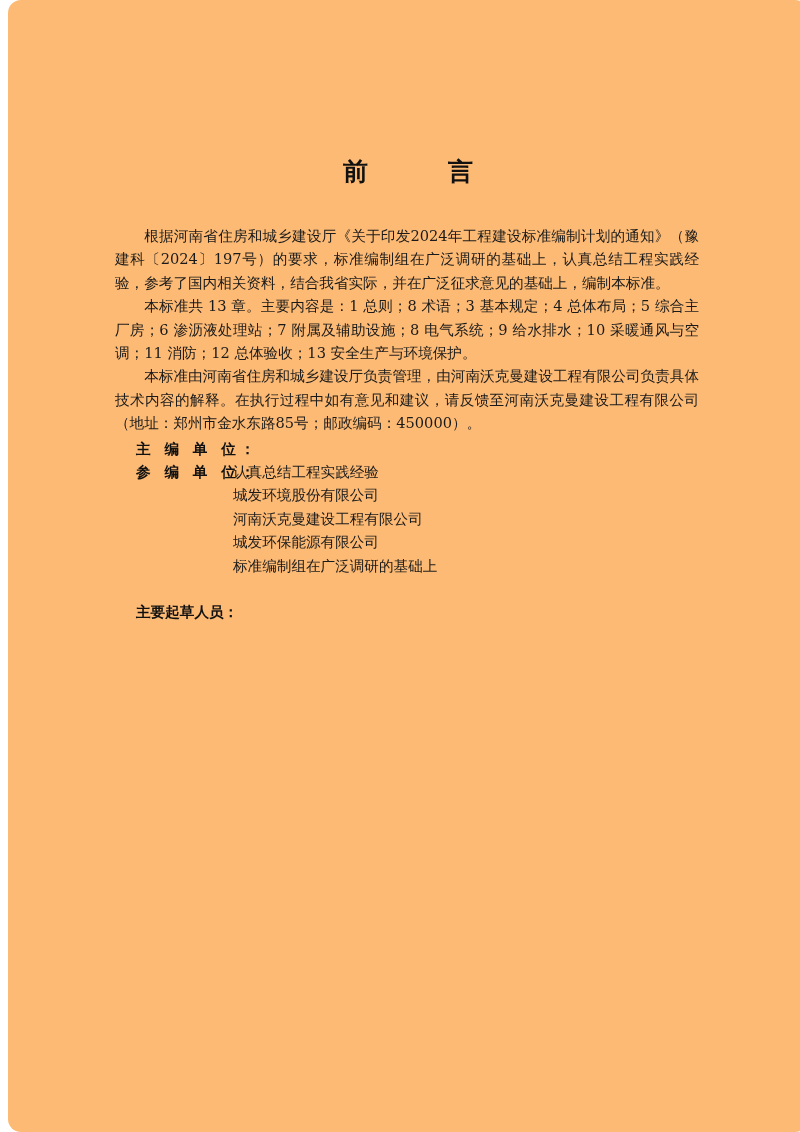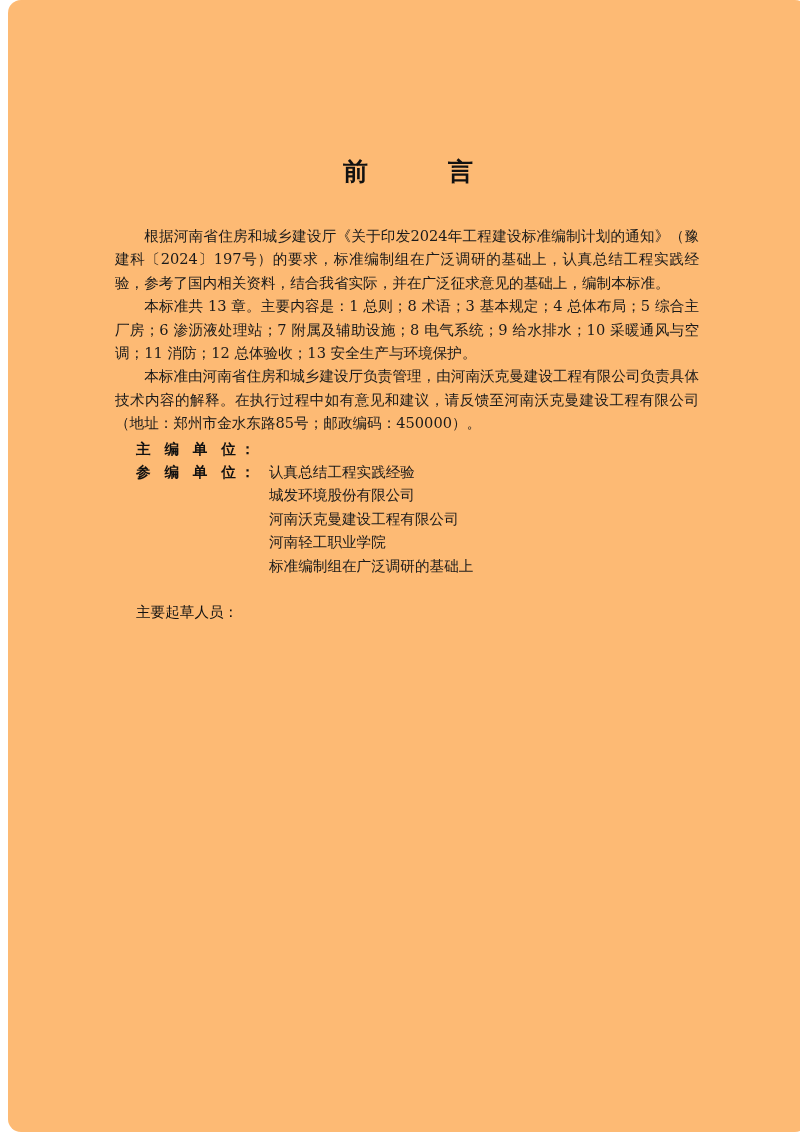--- a/index.html
+++ b/index.html
@@ -65,21 +65,20 @@
 
   
   .units {
     margin-top: 2px;
   }
   .unit-row {
     display: flex;
     align-items: flex-start;
     font-size: 14.6px;
     line-height: 23.4px;
-    gap: 36px;
   }
   .unit-label {
     flex: 0 0 auto;
     width: 116px;
     padding-left: 21px;
     box-sizing: border-box;
     font-family: "DejaVu Sans", "Liberation Sans", sans-serif;
     font-weight: bold;
     font-size: 14.6px;
     letter-spacing: 0.30em;
@@ -98,21 +97,21 @@
     white-space: nowrap;
   }
 
   
   .footer-labels {
     margin-top: 23px;
   }
   .footer-label {
     padding-left: 21px;
     font-family: "DejaVu Sans", "Liberation Sans", sans-serif;
-    font-weight: normal;
+    font-weight: bold;
     font-size: 14.6px;
     line-height: 23.4px;
     color: #111111;
     white-space: nowrap;
   }
 </style>
 </head>
 <body>
 
 <div class="page">
@@ -132,21 +131,21 @@
       <div class="unit-row">
         <div class="unit-label">主 编 单 位：</div>
       </div>
 
       <div class="unit-row">
         <div class="unit-label">参 编 单 位：</div>
         <div class="unit-values">
           <div class="unit-value">认真总结工程实践经验</div>
           <div class="unit-value">城发环境股份有限公司</div>
           <div class="unit-value">河南沃克曼建设工程有限公司</div>
-          <div class="unit-value">河南轻工职业学院</div>
+          <div class="unit-value">城发环保能源有限公司</div>
           <div class="unit-value">标准编制组在广泛调研的基础上</div>
         </div>
       </div>
 
     </div>
 
     <div class="footer-labels">
       <div class="footer-label">主要起草人员：</div>
     </div>
 

